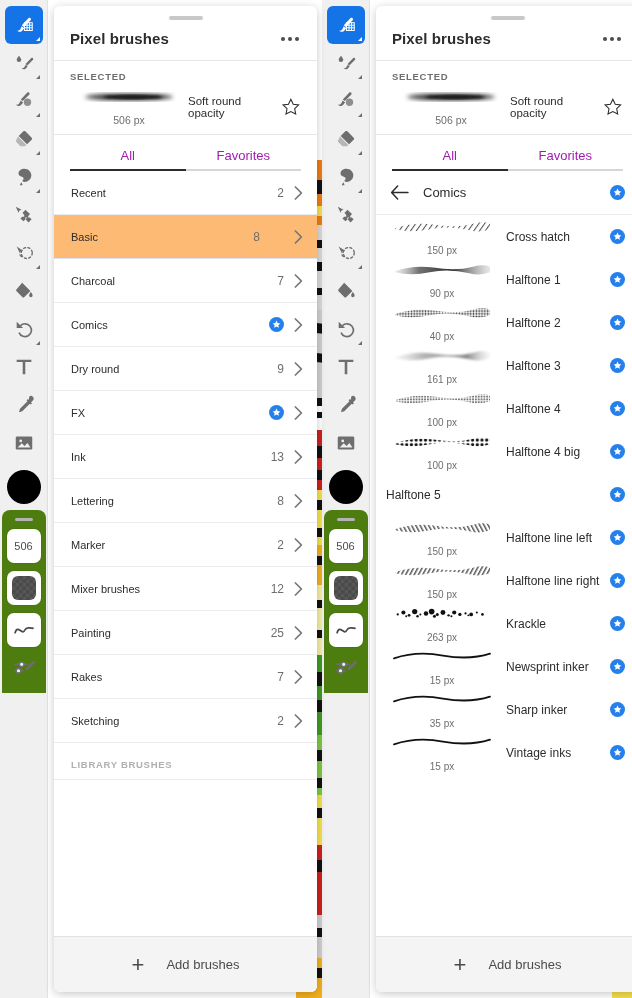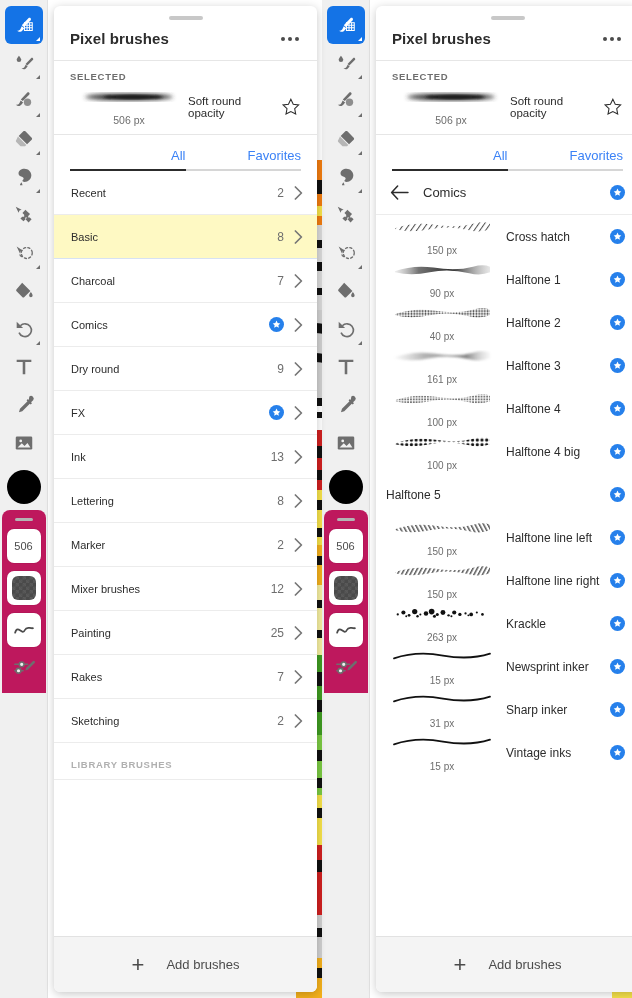--- a/index.html
+++ b/index.html
@@ -49,21 +49,21 @@
 
   .tool-sep { height: 8px; flex: none; }
 
   .swatch-dot {
     width: 34px; height: 34px; border-radius: 50%;
     background: #000000; flex: none;
   }
 
   .bottom-group {
     width: 44px;
-    background: #be185d;
+    background: #4d7c0f;
     border-radius: 8px 8px 0 0;
     display: flex; flex-direction: column; align-items: center;
     padding: 6px 0 10px 0;
     margin-top: 6px;
     flex: none;
   }
   .grip { width: 18px; height: 3px; border-radius: 2px; background: #b4b4b4; margin: 2px 0 8px; }
 
   .chip {
     width: 34px; height: 34px; border-radius: 7px;
@@ -124,34 +124,34 @@
   .sec-label { font-size: 9.5px; letter-spacing: .7px; color: #6e6e6e; font-weight: bold; }
   .selected-body { display: flex; align-items: center; margin-top: 5px; }
   .sel-left { width: 118px; text-align: center; }
   .sel-size { font-size: 10.5px; color: #6e6e6e; margin-top: 3px; }
   .sel-right { flex: 1; display: flex; align-items: center; justify-content: flex-end; gap: 2px; }
   .sel-name { font-size: 11.5px; color: #2c2c2c; }
 
   
   .tabs { display: flex; flex: none; padding: 0 16px; padding-top: 4px; }
   .tab {
-    flex: 1; text-align: right; font-size: 13px; color: #3b82f6;
+    flex: 1; text-align: center; font-size: 13px; color: #a21caf;
     padding: 9px 0 8px; position: relative;
   }
   .tab .underline { position: absolute; left: 0; right: 0; bottom: 0; height: 2px; background: #d6d6d6; }
   .tab.sel .underline { background: #2c2c2c; }
 
   
   .list { flex: 1; overflow: hidden; }
   .cat-row {
     display: flex; align-items: center;
     height: 44px; padding: 0 14px 0 17px;
     border-bottom: 1px solid #ececec;
   }
-  .cat-row.sel { background: #fef9c3; border-bottom-color: #d7e2f3; }
+  .cat-row.sel { background: #fdba74; border-bottom-color: #d7e2f3; gap: 24px; }
   .cat-name { flex: 1; font-size: 11px; color: #2c2c2c; }
   .cat-count { font-size: 12px; color: #6e6e6e; margin-right: 10px; }
   .chev { color: #767676; display: flex; }
 
   .star-badge {
     width: 15px; height: 15px; border-radius: 50%;
     background: #2680eb;
     display: flex; align-items: center; justify-content: center;
     margin-right: 10px; flex: none;
   }
@@ -1036,21 +1036,21 @@
           </span>
         </div>
         <div class="brush-row">
           <div class="brush-prev"><svg class="brush-stroke" width="110" height="17" viewBox="0 0 110 17">
               <defs>
                 <clipPath id="cw11">
                   <path d="M5 11 Q24 4 46 7 Q70 11 88 6 Q99 3 106 6 L106 12 Q96 16 84 13 Q62 8 42 12 Q22 16 5 12 Z"></path>
                 </clipPath>
               </defs>
               <path d="M4 11 Q28 3 56 8 T106 6" fill="none" stroke="#111" stroke-width="1.9" stroke-linecap="round"></path>
-            </svg><div class="brush-px">31 px</div></div>
+            </svg><div class="brush-px">35 px</div></div>
           <span class="brush-name">Sharp inker</span>
           <span class="star-badge plain">
             <svg width="9" height="9" viewBox="0 0 24 24">
               <path d="M12 1.6l3.1 6.4 7 1-5.1 4.9 1.3 7-6.3-3.3-6.3 3.3 1.3-7L1.9 9l7-1z" fill="#ffffff"></path>
             </svg>
           </span>
         </div>
         <div class="brush-row">
           <div class="brush-prev"><svg class="brush-stroke" width="110" height="17" viewBox="0 0 110 17">
               <defs>

